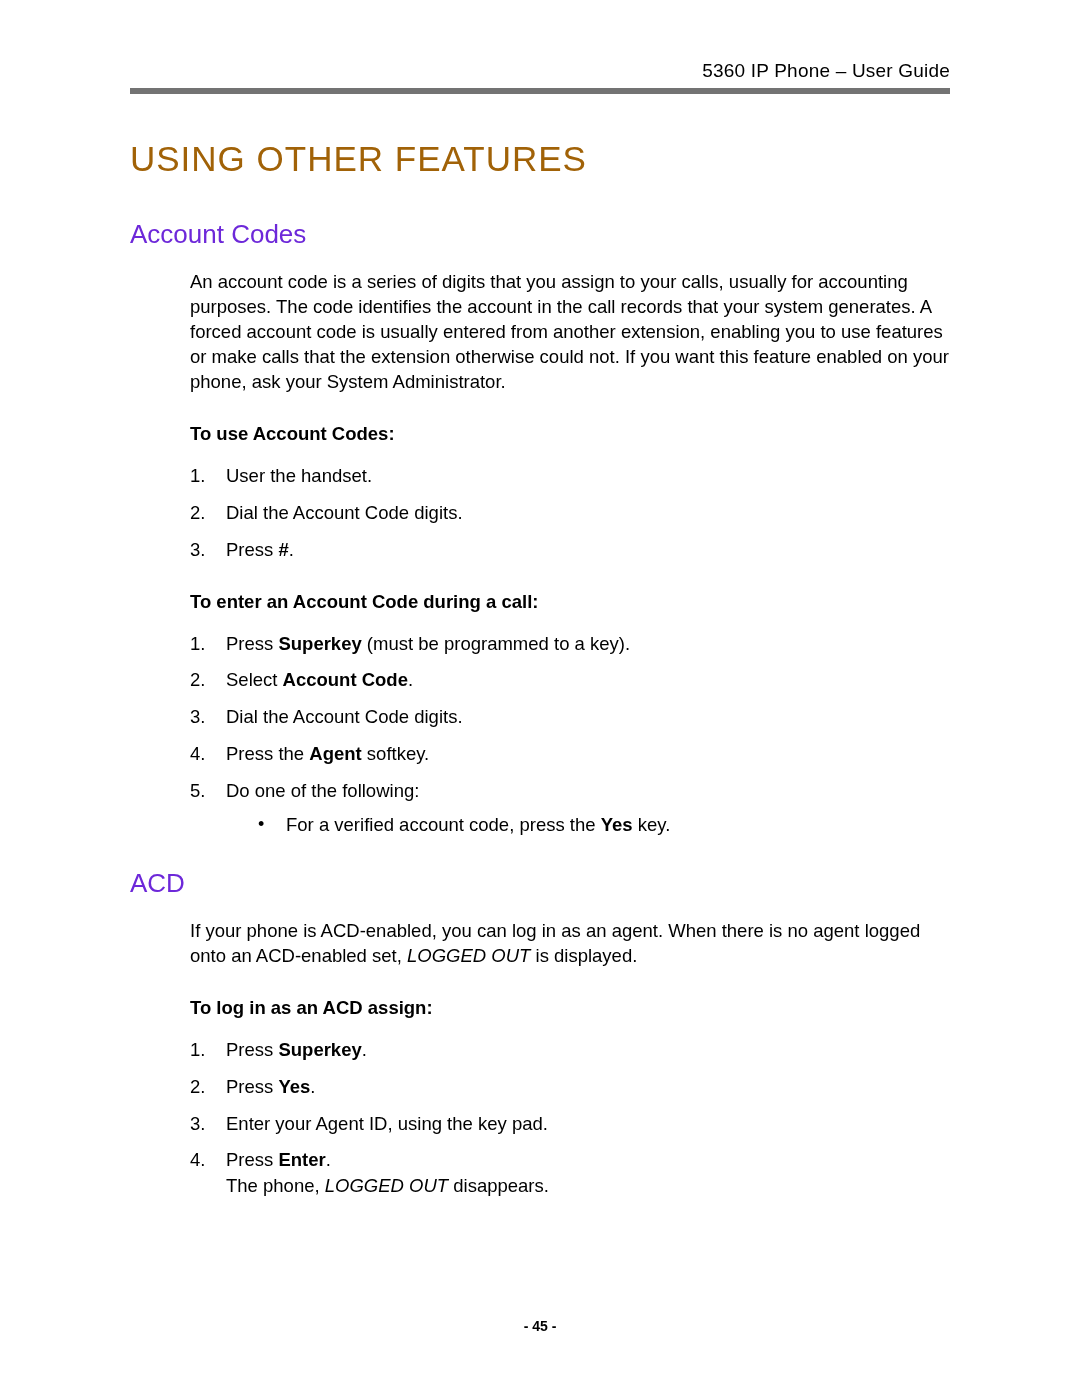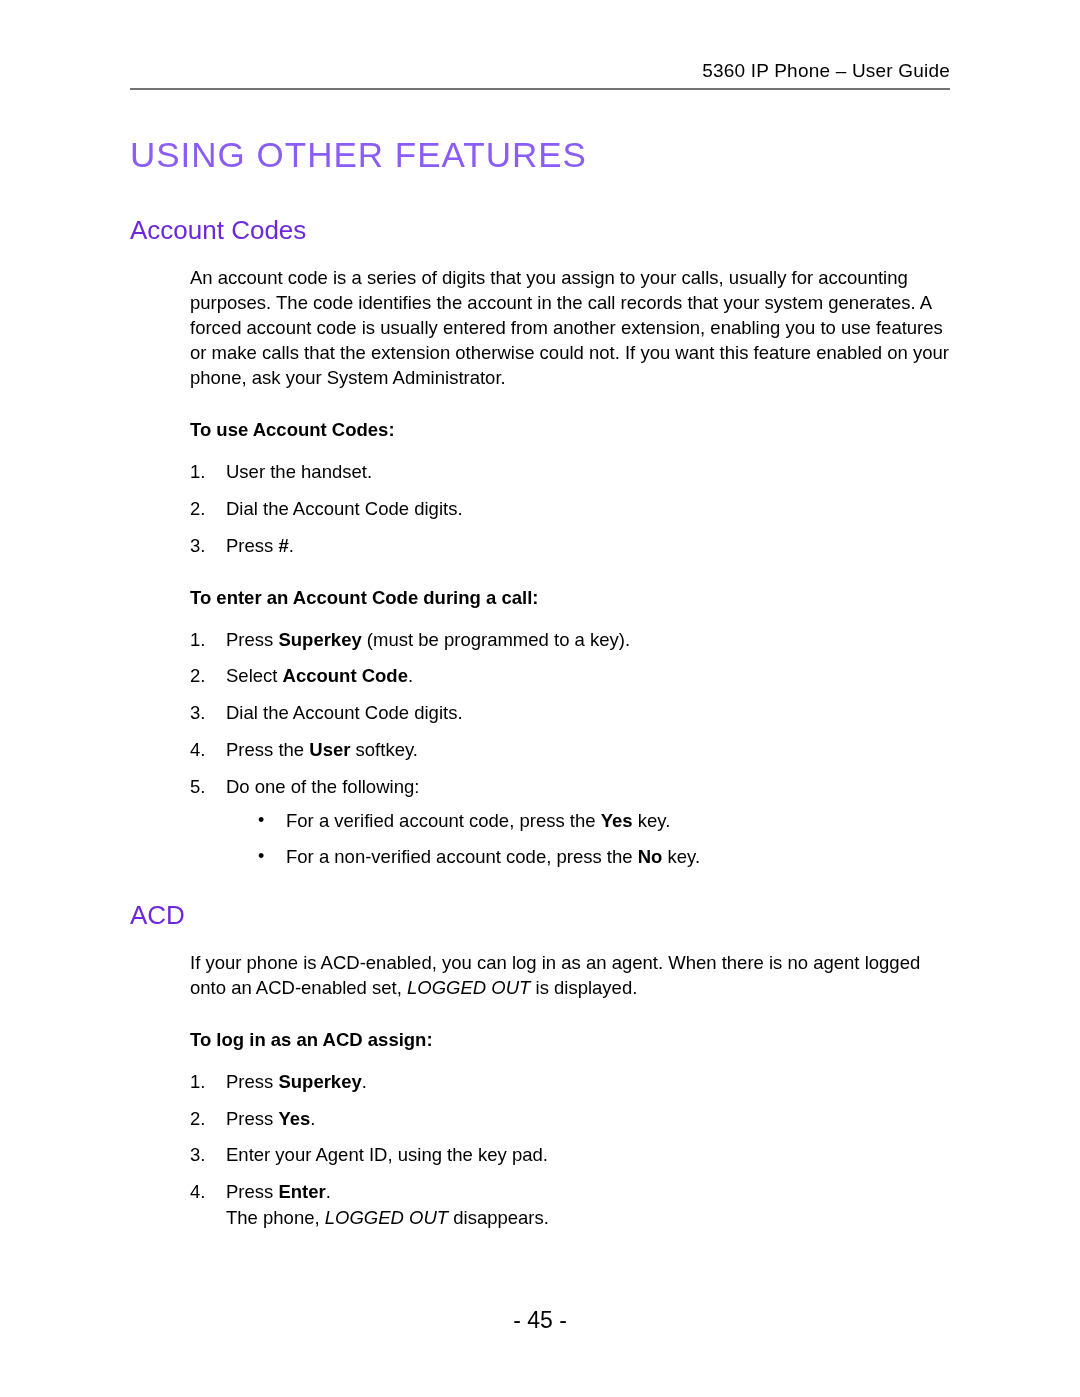--- a/index.html
+++ b/index.html
@@ -13,25 +13,25 @@
     position: relative;
     box-sizing: border-box;
   }
   .page {
     padding: 60px 130px 0 130px;
   }
   .header {
     text-align: right;
     font-size: 19px;
     padding-bottom: 6px;
-    border-bottom: 2px solid #737373;
+    border-bottom: 6px solid #737373;
     letter-spacing: 0.2px;
   }
   h1.main-title {
-    color: #8b5cf6;
+    color: #a16207;
     font-size: 35px;
     font-weight: 400;
     letter-spacing: 1px;
     margin: 45px 0 40px 0;
   }
   h2.section {
     color: #6d28d9;
     font-size: 26px;
     font-weight: 400;
     margin: 30px 0 20px 0;
@@ -84,22 +84,22 @@
     left: 0;
     top: 0;
     font-size: 18px;
   }
   .footer {
     position: absolute;
     bottom: 63px;
     left: 0;
     right: 0;
     text-align: center;
-    font-weight: normal;
-    font-size: 23px;
+    font-weight: bold;
+    font-size: 14px;
   }
   .b { font-weight: bold; }
   .i { font-style: italic; }
 </style>
 </head>
 <body>
 
 <div class="page">
 
   <div class="header">
@@ -141,32 +141,29 @@
       <li>
         <span class="num">2.</span>
         <span>Select </span><span class="b">Account Code</span><span>.</span>
       </li>
       <li>
         <span class="num">3.</span>
         <span>Dial the Account Code digits.</span>
       </li>
       <li>
         <span class="num">4.</span>
-        <span>Press the </span><span class="b">User</span><span> softkey.</span>
+        <span>Press the </span><span class="b">Agent</span><span> softkey.</span>
       </li>
       <li>
         <span class="num">5.</span>
         <span>Do one of the following:</span>
         <ul class="bullets">
           <li>
             <span>For a verified account code, press the </span><span class="b">Yes</span><span> key.</span>
           </li>
-          <li>
-            <span>For a non-verified account code, press the </span><span class="b">No</span><span> key.</span>
-          </li>
         </ul>
       </li>
     </ol>
 
   </div>
 
   <h2 class="section">ACD</h2>
 
   <div class="body-block">
 

